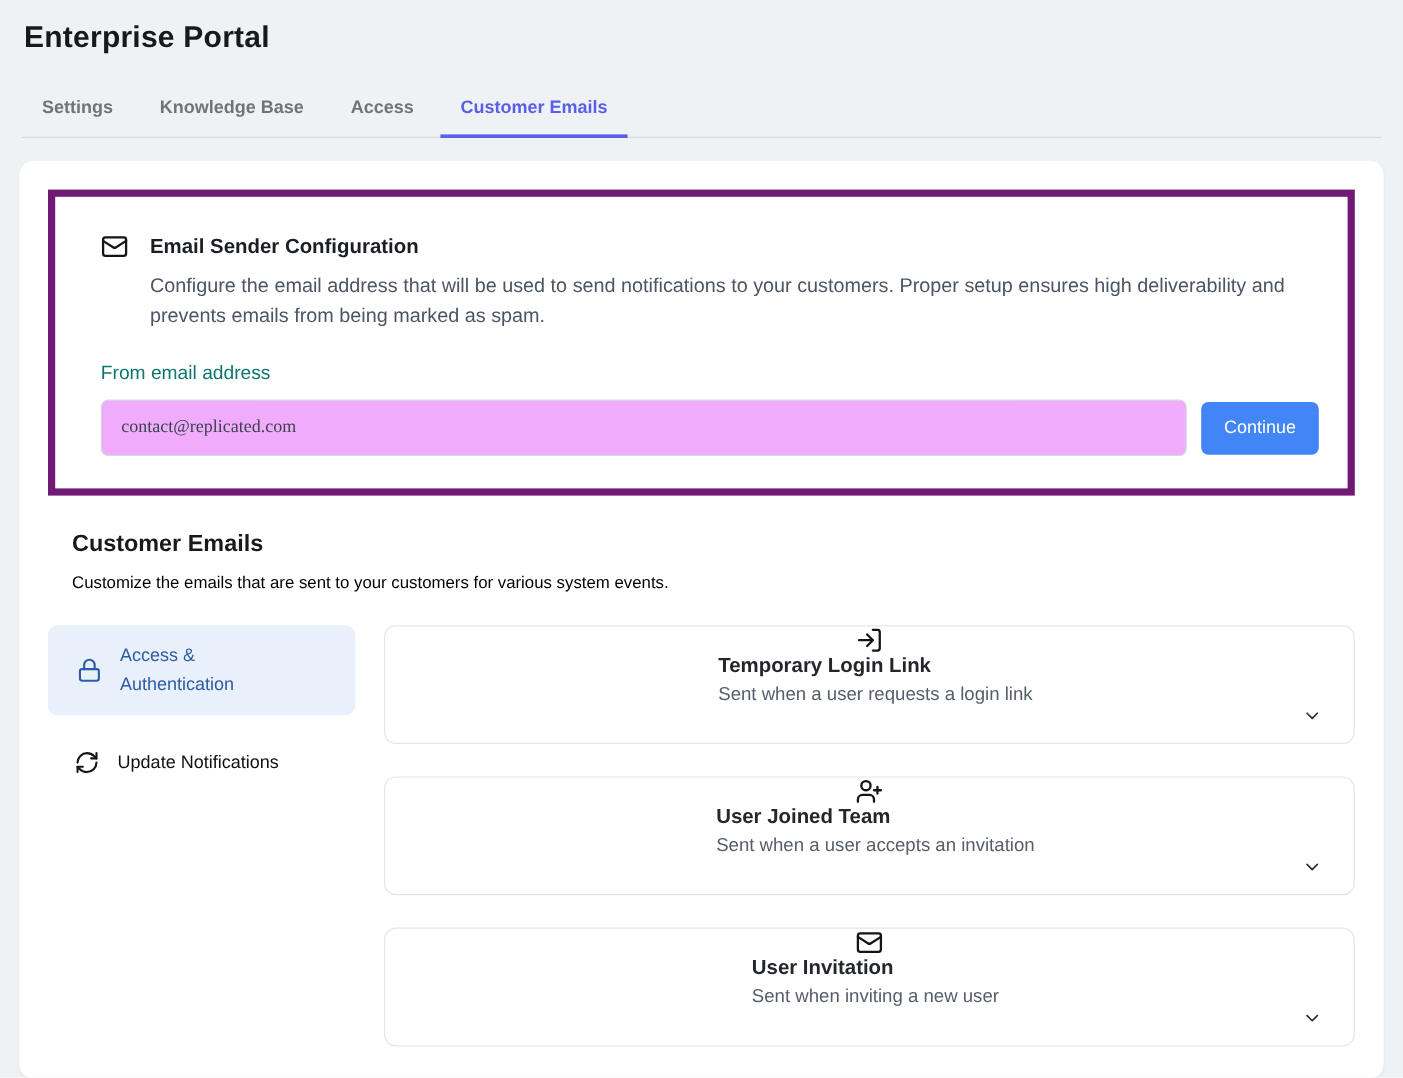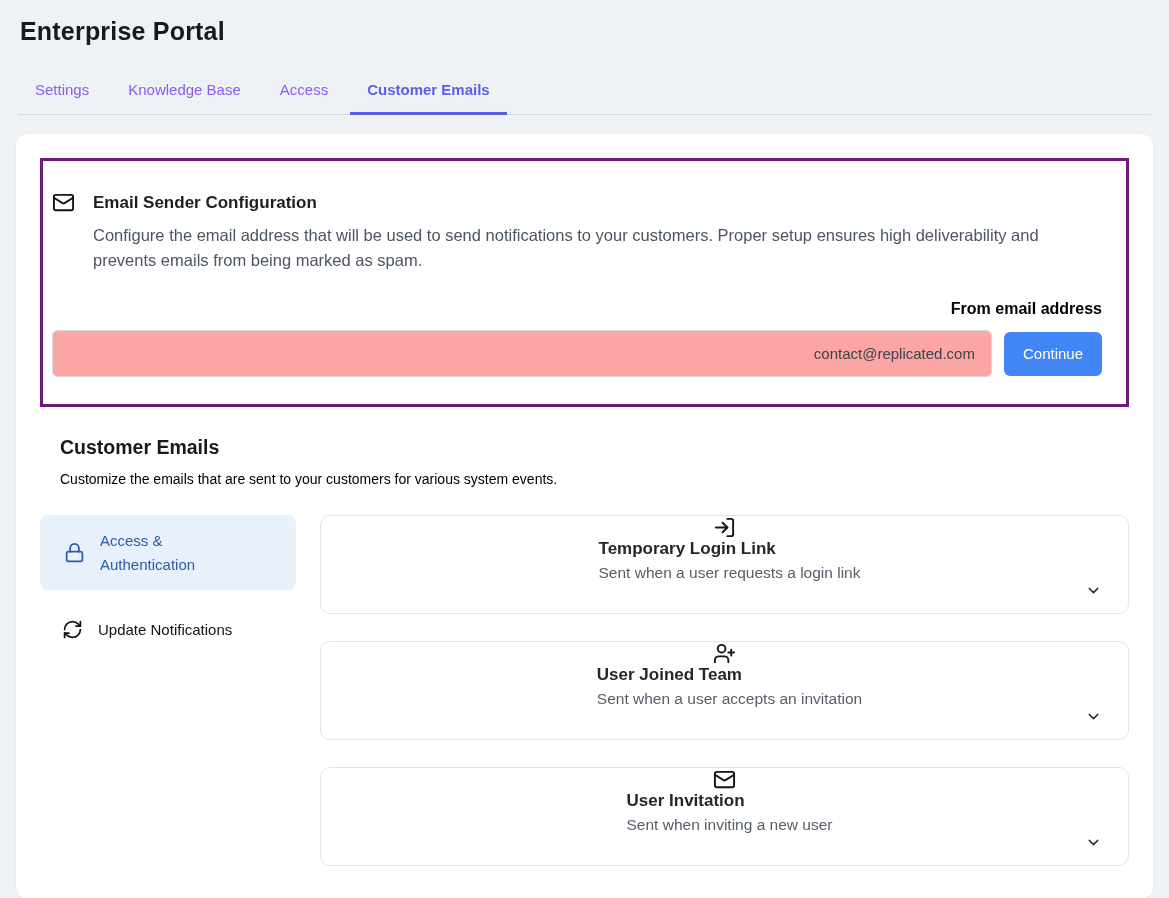--- a/index.html
+++ b/index.html
@@ -24,22 +24,22 @@
   
   .tabs {
     display: flex;
     gap: 5px;
     margin: 25px 18px 0 18px;
     border-bottom: 1px solid #d7dadd;
   }
   .tab {
     padding: 10px 17px 14px 17px;
     font-size: 15px;
-    font-weight: 400;
-    color: #8b5cf6;
+    font-weight: 700;
+    color: #737373;
     border-bottom: 3px solid transparent;
     margin-bottom: -1px;
     cursor: pointer;
     white-space: nowrap;
   }
   .tab.active {
     color: #5a5fe8;
     font-weight: 700;
     border-bottom-color: #5a5fe8;
   }
@@ -49,23 +49,23 @@
     margin: 19px 16px 0 16px;
     background: #ffffff;
     border-radius: 12px;
     box-shadow: 0 1px 3px rgba(16, 24, 40, 0.05);
     padding: 24px 24px 25px 24px;
     height: 765px;
   }
 
   
   .config-card {
-    border: 3px solid #701a75;
+    border: 6px solid #701a75;
     border-radius: 0;
-    padding: 30px 24px 27px 9px;
+    padding: 30px 24px 27px 38px;
   }
   .config-head {
     display: flex;
     align-items: center;
     gap: 18px;
   }
   .config-title {
     font-size: 17px;
     font-weight: 700;
     color: #1b1e23;
@@ -73,42 +73,40 @@
   .config-desc {
     margin: 9px 0 0 41px;
     max-width: 975px;
     font-size: 16.5px;
     line-height: 1.53;
     color: #4b5563;
   }
   .field-label {
     margin-top: 27px;
     font-size: 16px;
-    font-weight: 700;
-    color: #000000;
-    text-align: right;
+    font-weight: 400;
+    color: #0f766e;
   }
   .input-row {
     display: flex;
     align-items: center;
     gap: 12px;
     margin-top: 12px;
   }
   .email-input {
     flex: 1;
     height: 47px;
     border: 1px solid #d4d8dc;
     border-radius: 6px;
     padding: 0 16px;
     font-size: 15px;
     color: #3a434d;
-    font-family: Liberation Sans, sans-serif;
+    font-family: Liberation Serif, serif;
     outline: none;
-    background: #fca5a5;
-    text-align: right;
+    background: #f0abfc;
   }
   .continue-btn {
     height: 44px;
     padding: 0 19px;
     background: #4285f4;
     color: #ffffff;
     border: none;
     border-radius: 6px;
     font-size: 15px;
     font-weight: 500;

